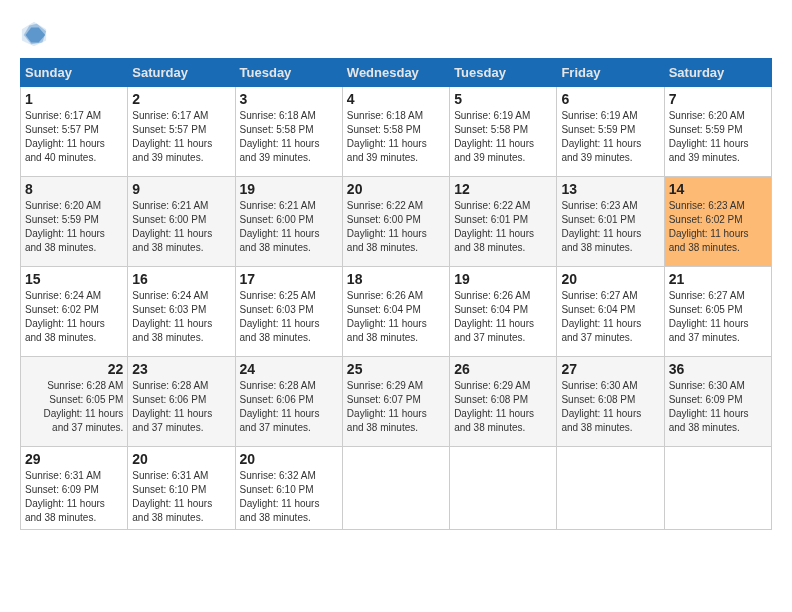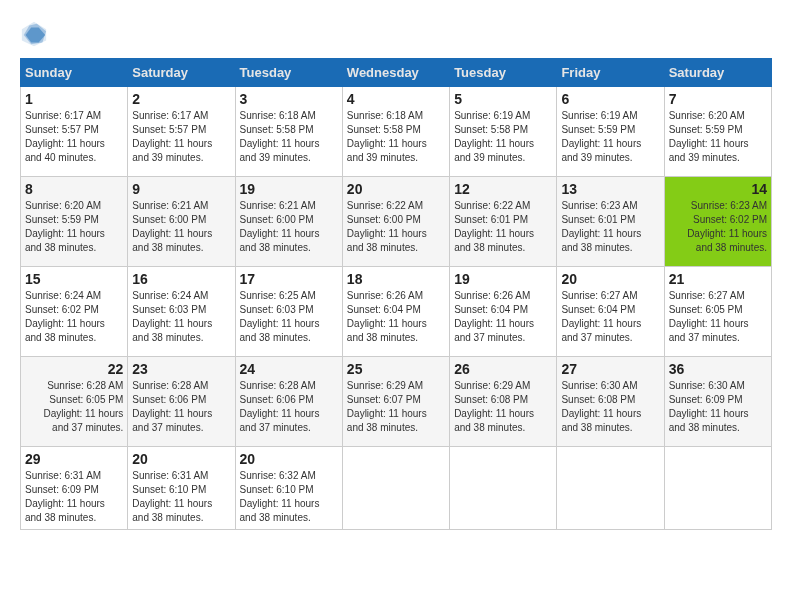--- a/index.html
+++ b/index.html
@@ -179,21 +179,21 @@
           <div class="day-info">Sunrise: 6:22 AM<br>Sunset: 6:00 PM<br>Daylight: 11 hours and 38 minutes.</div>
         </td>
         <td style="background: rgb(245, 245, 245);">
           <span class="day-number">12</span>
           <div class="day-info">Sunrise: 6:22 AM<br>Sunset: 6:01 PM<br>Daylight: 11 hours and 38 minutes.</div>
         </td>
         <td style="background: rgb(245, 245, 245);">
           <span class="day-number">13</span>
           <div class="day-info">Sunrise: 6:23 AM<br>Sunset: 6:01 PM<br>Daylight: 11 hours and 38 minutes.</div>
         </td>
-        <td style="background: #84cc16; text-align: right;">
+        <td style="background: #fdba74;">
           <span class="day-number">14</span>
           <div class="day-info">Sunrise: 6:23 AM<br>Sunset: 6:02 PM<br>Daylight: 11 hours and 38 minutes.</div>
         </td>
       </tr>
       <tr>
         <td>
           <span class="day-number">15</span>
           <div class="day-info">Sunrise: 6:24 AM<br>Sunset: 6:02 PM<br>Daylight: 11 hours and 38 minutes.</div>
         </td>
         <td>

